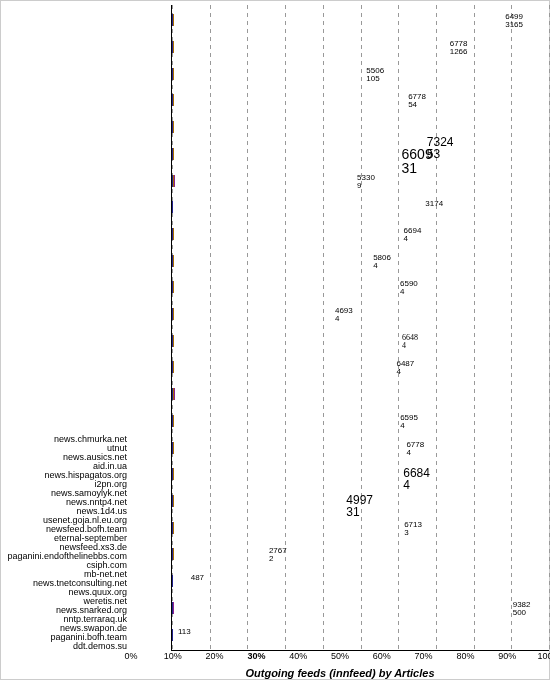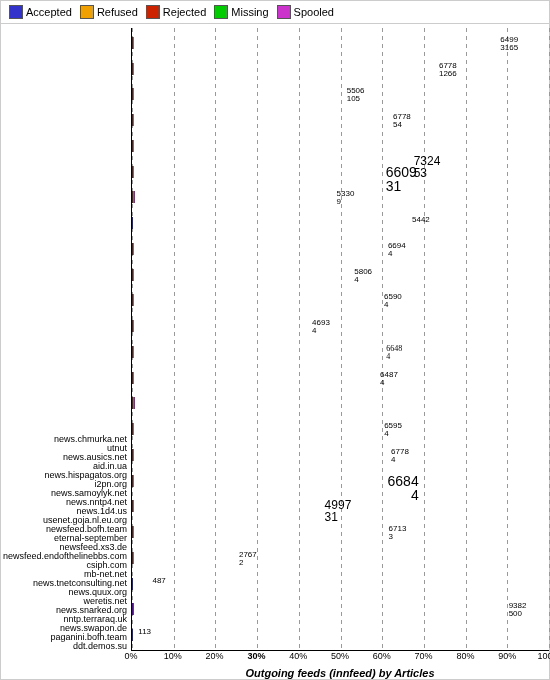--- a/index.html
+++ b/index.html
@@ -72,71 +72,49 @@
     .bar-inner {
       display: flex;
       height: 12px;
       position: relative;
     }
   </style>
 </head>
 <body>
 
 <div class="chart-container">
-  <div class="legend">
-  <div class="legend-item">
-        <div class="legend-box" style="background: rgb(51, 51, 204);"></div>
-        <span>Accepted</span>
-      </div>
-      <div class="legend-item">
-        <div class="legend-box" style="background: rgb(240, 160, 0);"></div>
-        <span>Refused</span>
-      </div>
-      <div class="legend-item">
-        <div class="legend-box" style="background: rgb(204, 34, 0);"></div>
-        <span>Rejected</span>
-      </div>
-      <div class="legend-item">
-        <div class="legend-box" style="background: rgb(0, 204, 0);"></div>
-        <span>Missing</span>
-      </div>
-      <div class="legend-item">
-        <div class="legend-box" style="background: rgb(204, 51, 204);"></div>
-        <span>Spooled</span>
-      </div>
-    </div>
   <div style="display:flex;flex:1;flex-direction:column;">
     <div style="display:flex;flex:1;flex-direction:row;padding:4px 0 0 0;">
       <div class="y-labels" id="y-labels-container">
       <div class="y-label">news.chmurka.net</div>
           <div class="y-label">utnut</div>
           <div class="y-label">news.ausics.net</div>
           <div class="y-label">aid.in.ua</div>
           <div class="y-label">news.hispagatos.org</div>
           <div class="y-label">i2pn.org</div>
           <div class="y-label">news.samoylyk.net</div>
           <div class="y-label">news.nntp4.net</div>
           <div class="y-label">news.1d4.us</div>
           <div class="y-label">usenet.goja.nl.eu.org</div>
           <div class="y-label">newsfeed.bofh.team</div>
           <div class="y-label">eternal-september</div>
           <div class="y-label">newsfeed.xs3.de</div>
-          <div class="y-label">newsfeed.endofthelinebbs.com</div>
+          <div class="y-label">paganini.endofthelinebbs.com</div>
           <div class="y-label">csiph.com</div>
           <div class="y-label">mb-net.net</div>
           <div class="y-label">news.tnetconsulting.net</div>
           <div class="y-label">news.quux.org</div>
           <div class="y-label">weretis.net</div>
           <div class="y-label">news.snarked.org</div>
           <div class="y-label">nntp.terraraq.uk</div>
           <div class="y-label">news.swapon.de</div>
           <div class="y-label">paganini.bofh.team</div>
           <div class="y-label">ddt.demos.su</div>
         </div>
-      <div style="flex:1;position:relative;border-left:1px solid #000;border-bottom:1px solid #000;" id="bars-area">
+      <div style="flex:1;position:relative;border-left:1px solid #000;border-bottom:1px solid #000;margin-left:40px;" id="bars-area">
 
         <div id="grid-lines">
             <div style="position: absolute; top: 0px; bottom: 0px; left: 0%; width: 1px; background-image: repeating-linear-gradient(rgb(153, 153, 153) 0px, rgb(153, 153, 153) 4px, transparent 4px, transparent 8px);"></div>
             <div style="position: absolute; top: 0px; bottom: 0px; left: 10%; width: 1px; background-image: repeating-linear-gradient(rgb(153, 153, 153) 0px, rgb(153, 153, 153) 4px, transparent 4px, transparent 8px);"></div>
             <div style="position: absolute; top: 0px; bottom: 0px; left: 20%; width: 1px; background-image: repeating-linear-gradient(rgb(153, 153, 153) 0px, rgb(153, 153, 153) 4px, transparent 4px, transparent 8px);"></div>
             <div style="position: absolute; top: 0px; bottom: 0px; left: 30%; width: 1px; background-image: repeating-linear-gradient(rgb(153, 153, 153) 0px, rgb(153, 153, 153) 4px, transparent 4px, transparent 8px);"></div>
             <div style="position: absolute; top: 0px; bottom: 0px; left: 40%; width: 1px; background-image: repeating-linear-gradient(rgb(153, 153, 153) 0px, rgb(153, 153, 153) 4px, transparent 4px, transparent 8px);"></div>
             <div style="position: absolute; top: 0px; bottom: 0px; left: 50%; width: 1px; background-image: repeating-linear-gradient(rgb(153, 153, 153) 0px, rgb(153, 153, 153) 4px, transparent 4px, transparent 8px);"></div>
             <div style="position: absolute; top: 0px; bottom: 0px; left: 60%; width: 1px; background-image: repeating-linear-gradient(rgb(153, 153, 153) 0px, rgb(153, 153, 153) 4px, transparent 4px, transparent 8px);"></div>
             <div style="position: absolute; top: 0px; bottom: 0px; left: 70%; width: 1px; background-image: repeating-linear-gradient(rgb(153, 153, 153) 0px, rgb(153, 153, 153) 4px, transparent 4px, transparent 8px);"></div>
@@ -192,21 +170,21 @@
                 <div style="width: 48.45%; height: 12px; background: rgb(51, 51, 204); display: inline-block; border-top: 1px solid rgba(0, 0, 0, 0.3); border-right: none; border-bottom: 1px solid rgba(0, 0, 0, 0.3); border-left: 1px solid rgba(0, 0, 0, 0.3); border-image: initial;"></div>
                 <div style="width: 0.08%; height: 12px; background: rgb(240, 160, 0); display: inline-block; border-top: 1px solid rgba(0, 0, 0, 0.3); border-right: none; border-bottom: 1px solid rgba(0, 0, 0, 0.3); border-left: 1px solid rgba(0, 0, 0, 0.3); border-image: initial;"></div>
                 <div style="width: 0.04%; height: 12px; background: rgb(204, 51, 204); display: inline-block; border-top: 1px solid rgba(0, 0, 0, 0.3); border-right: none; border-bottom: 1px solid rgba(0, 0, 0, 0.3); border-left: 1px solid rgba(0, 0, 0, 0.3); border-image: initial;"></div>
               </div>
               <div style="position: absolute; left: 48.57%; top: 0px; font-size: 8px; white-space: nowrap; line-height: 1; padding-left: 2px;">5330<br>9</div>
             </div>
             <div class="single-bar-row" style="position: relative;">
               <div class="bar-inner">
                 <div style="width: 66.67%; height: 12px; background: rgb(51, 51, 204); display: inline-block; border-top: 1px solid rgba(0, 0, 0, 0.3); border-right: none; border-bottom: 1px solid rgba(0, 0, 0, 0.3); border-left: 1px solid rgba(0, 0, 0, 0.3); border-image: initial;"></div>
               </div>
-              <div style="position: absolute; left: 66.67%; top: 0px; font-size: 8px; white-space: nowrap; line-height: 1; padding-left: 2px;">5442</div>
+              <div style="position: absolute; left: 66.67%; top: 0px; font-size: 8px; white-space: nowrap; line-height: 1; padding-left: 2px;">3174</div>
             </div>
             <div class="single-bar-row" style="position: relative;">
               <div class="bar-inner">
                 <div style="width: 60.85%; height: 12px; background: rgb(51, 51, 204); display: inline-block; border-top: 1px solid rgba(0, 0, 0, 0.3); border-right: none; border-bottom: 1px solid rgba(0, 0, 0, 0.3); border-left: 1px solid rgba(0, 0, 0, 0.3); border-image: initial;"></div>
                 <div style="width: 0.04%; height: 12px; background: rgb(240, 160, 0); display: inline-block; border-top: 1px solid rgba(0, 0, 0, 0.3); border-right: none; border-bottom: 1px solid rgba(0, 0, 0, 0.3); border-left: 1px solid rgba(0, 0, 0, 0.3); border-image: initial;"></div>
               </div>
               <div style="position: absolute; left: 60.89%; top: 0px; font-size: 8px; white-space: nowrap; line-height: 1; padding-left: 2px;">6694<br>4</div>
             </div>
             <div class="single-bar-row" style="position: relative;">
               <div class="bar-inner">
@@ -262,21 +240,21 @@
                 <div style="width: 61.62%; height: 12px; background: rgb(51, 51, 204); display: inline-block; border-top: 1px solid rgba(0, 0, 0, 0.3); border-right: none; border-bottom: 1px solid rgba(0, 0, 0, 0.3); border-left: 1px solid rgba(0, 0, 0, 0.3); border-image: initial;"></div>
                 <div style="width: 0.04%; height: 12px; background: rgb(240, 160, 0); display: inline-block; border-top: 1px solid rgba(0, 0, 0, 0.3); border-right: none; border-bottom: 1px solid rgba(0, 0, 0, 0.3); border-left: 1px solid rgba(0, 0, 0, 0.3); border-image: initial;"></div>
               </div>
               <div style="position: absolute; left: 61.65%; top: 0px; font-size: 8px; white-space: nowrap; line-height: 1; padding-left: 2px;">6778<br>4</div>
             </div>
             <div class="single-bar-row" style="position: relative;">
               <div class="bar-inner">
                 <div style="width: 60.76%; height: 12px; background: rgb(51, 51, 204); display: inline-block; border-top: 1px solid rgba(0, 0, 0, 0.3); border-right: none; border-bottom: 1px solid rgba(0, 0, 0, 0.3); border-left: 1px solid rgba(0, 0, 0, 0.3); border-image: initial;"></div>
                 <div style="width: 0.04%; height: 12px; background: rgb(240, 160, 0); display: inline-block; border-top: 1px solid rgba(0, 0, 0, 0.3); border-right: none; border-bottom: 1px solid rgba(0, 0, 0, 0.3); border-left: 1px solid rgba(0, 0, 0, 0.3); border-image: initial;"></div>
               </div>
-              <div style="position: absolute; left: 60.8%; top: 0px; font-size: 14px; white-space: nowrap; line-height: 1; padding-left: 2px; text-align: right;">6684<br>4</div>
+              <div style="position: absolute; left: 60.8%; top: 0px; font-size: 12px; white-space: nowrap; line-height: 1; padding-left: 2px;">6684<br>4</div>
             </div>
             <div class="single-bar-row" style="position: relative;">
               <div class="bar-inner">
                 <div style="width: 45.43%; height: 12px; background: rgb(51, 51, 204); display: inline-block; border-top: 1px solid rgba(0, 0, 0, 0.3); border-right: none; border-bottom: 1px solid rgba(0, 0, 0, 0.3); border-left: 1px solid rgba(0, 0, 0, 0.3); border-image: initial;"></div>
                 <div style="width: 0.28%; height: 12px; background: rgb(240, 160, 0); display: inline-block; border-top: 1px solid rgba(0, 0, 0, 0.3); border-right: none; border-bottom: 1px solid rgba(0, 0, 0, 0.3); border-left: 1px solid rgba(0, 0, 0, 0.3); border-image: initial;"></div>
               </div>
               <div style="position: absolute; left: 45.71%; top: 0px; font-size: 12px; white-space: nowrap; line-height: 1; padding-left: 2px;">4997<br>31</div>
             </div>
             <div class="single-bar-row" style="position: relative;">
               <div class="bar-inner">

